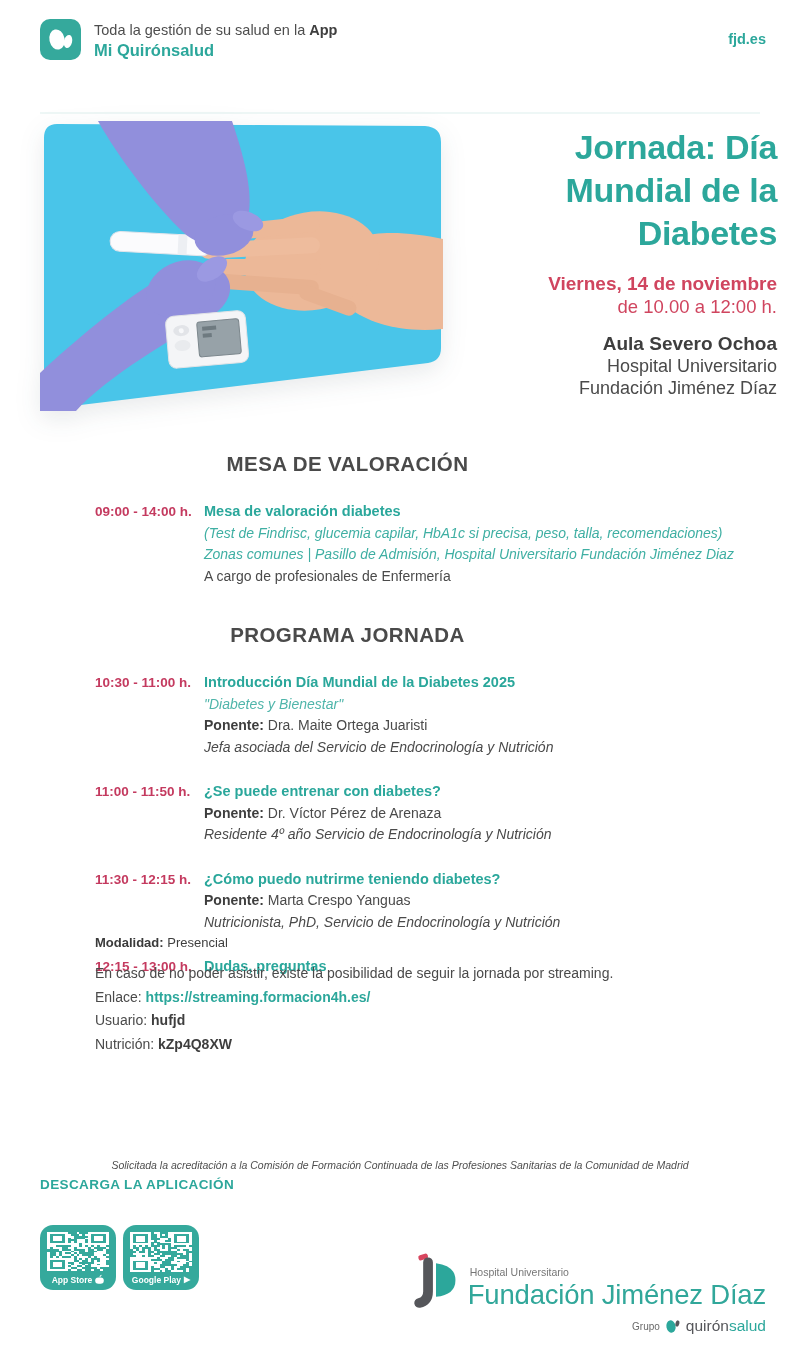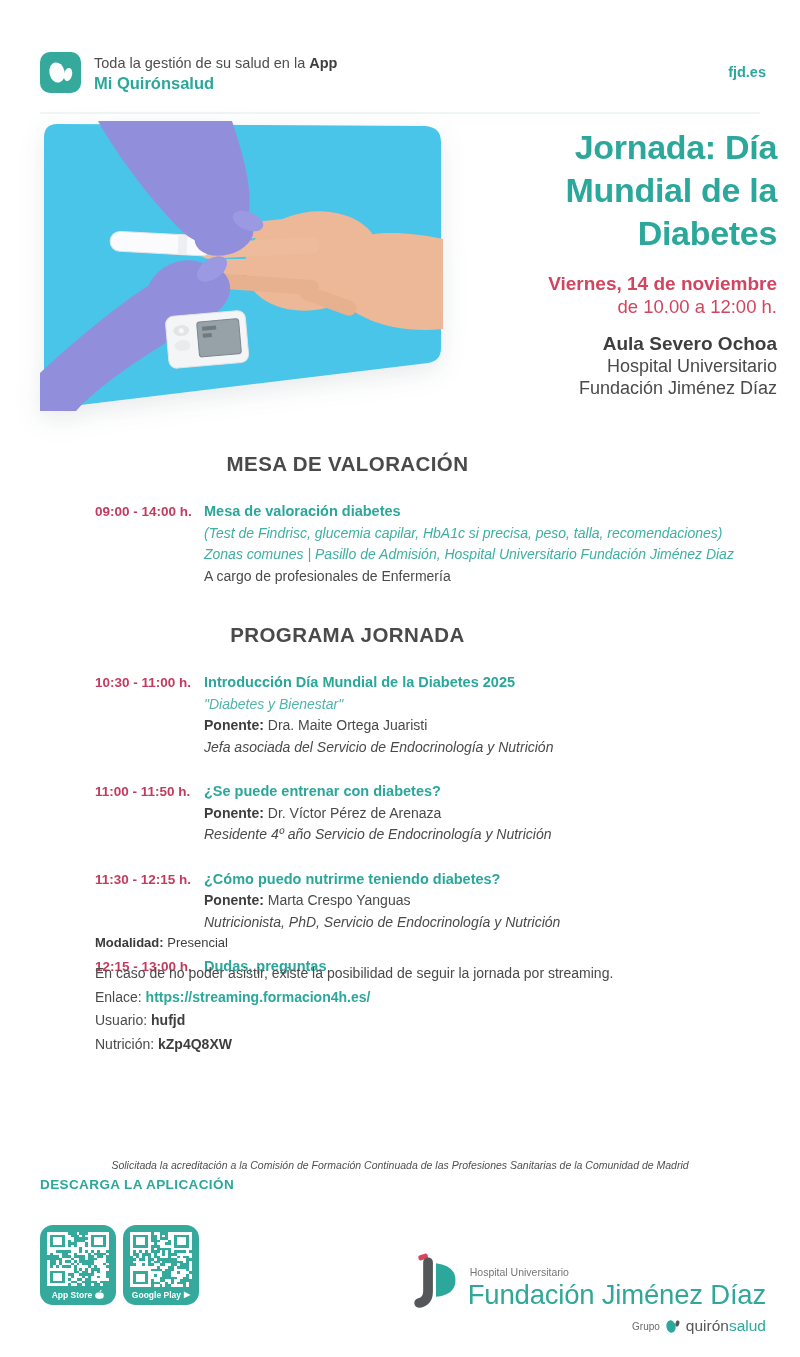--- a/index.html
+++ b/index.html
@@ -1,20 +1,20 @@
 <!DOCTYPE html>
 <html><head>
 <meta charset="utf-8">
 <style>
   html,body{margin:0;padding:0;background:#ffffff;}
   .page{position:relative;width:800px;height:1357px;background:#fff;overflow:hidden;
         font-family:"Liberation Sans",sans-serif;color:#4a4a4a;}
 
   
-  .header{position:absolute;left:40px;top:52px;right:34px;display:flex;align-items:flex-start;}
+  .header{position:absolute;left:40px;top:19px;right:34px;display:flex;align-items:flex-start;}
   .app-badge{width:41px;height:41px;background:#35a99c;border-radius:10px;flex:0 0 auto;
              display:flex;align-items:center;justify-content:center;}
   .tagline{margin-left:13px;padding-top:2px;}
   .tagline-1{font-size:14.5px;color:#4d4d4d;line-height:19px;}
   .tagline-1 b{color:#3f3f3f;}
   .tagline-2{font-size:16.5px;font-weight:bold;color:#2ca79b;line-height:21px;}
   .site-link{margin-left:auto;padding-top:12px;font-size:14.5px;font-weight:bold;
              color:#2ca79b;text-decoration:none;}
   .header-divider{position:absolute;left:40px;right:40px;top:112px;height:2px;background:#eef7f6;}
 
@@ -56,21 +56,21 @@
   .stream-lines b{color:#3e3e3e;}
 
   
   .accreditation{position:absolute;left:0;right:0;top:1159px;text-align:center;
                  font-size:10.5px;font-style:italic;color:#4f4f4f;}
 
   
   .download-heading{position:absolute;left:40px;top:1177px;font-size:13.5px;font-weight:bold;
                     color:#2ca79b;letter-spacing:.4px;}
   .qr-tiles{position:absolute;left:40px;top:1225px;display:flex;gap:7px;}
-  .qr-tile{width:76px;height:80px;background:#35a99c;border-radius:13px;padding:6px 6px 5px;
+  .qr-tile{width:76px;height:65px;background:#35a99c;border-radius:13px;padding:6px 6px 5px;
            box-sizing:border-box;display:flex;flex-direction:column;}
   .qr-grid{width:62px;height:62px;margin:1px auto 0;display:grid;
            grid-template-columns:repeat(21,1fr);grid-template-rows:repeat(21,1fr);}
   .qr-grid i{display:block;}
   .qr-grid i.on{background:#ffffff;}
   .qr-label{margin-top:3px;display:flex;align-items:center;justify-content:center;gap:3px;
             font-size:8.5px;font-weight:bold;color:#ffffff;white-space:nowrap;}
   .play-glyph{font-size:8px;line-height:8px;}
 
   .footer-logo{position:absolute;right:34px;top:1249px;display:flex;flex-direction:column;align-items:flex-end;}

